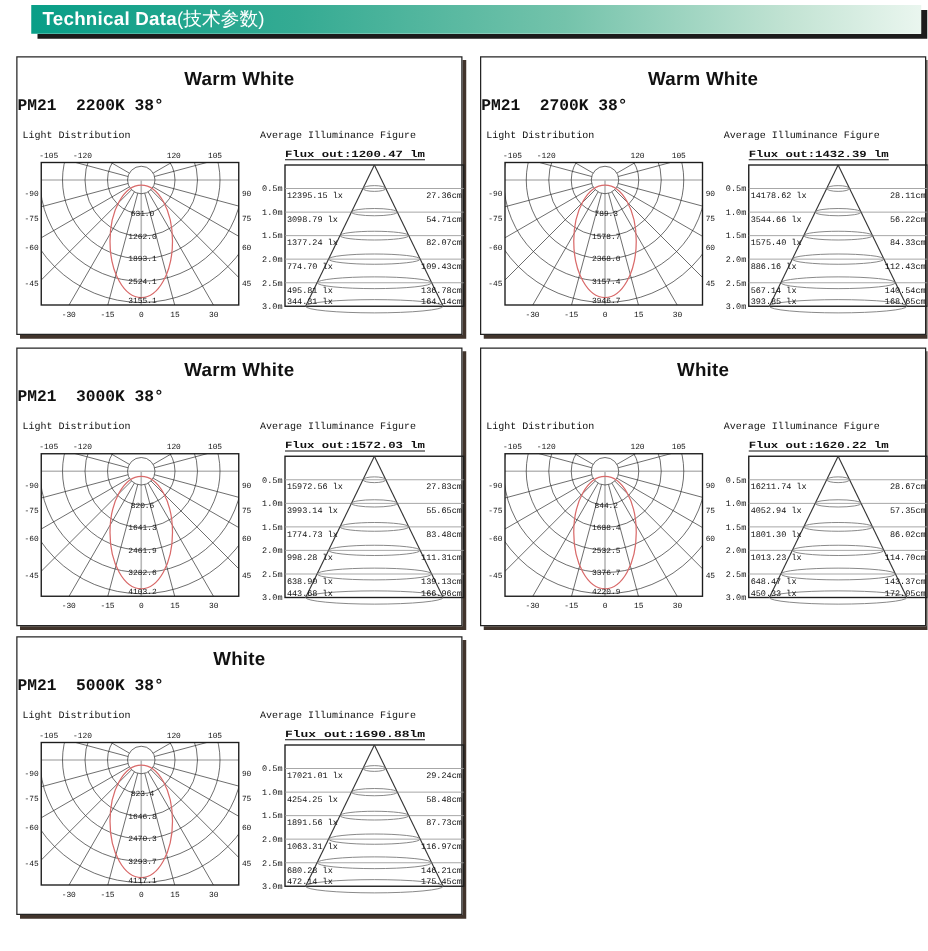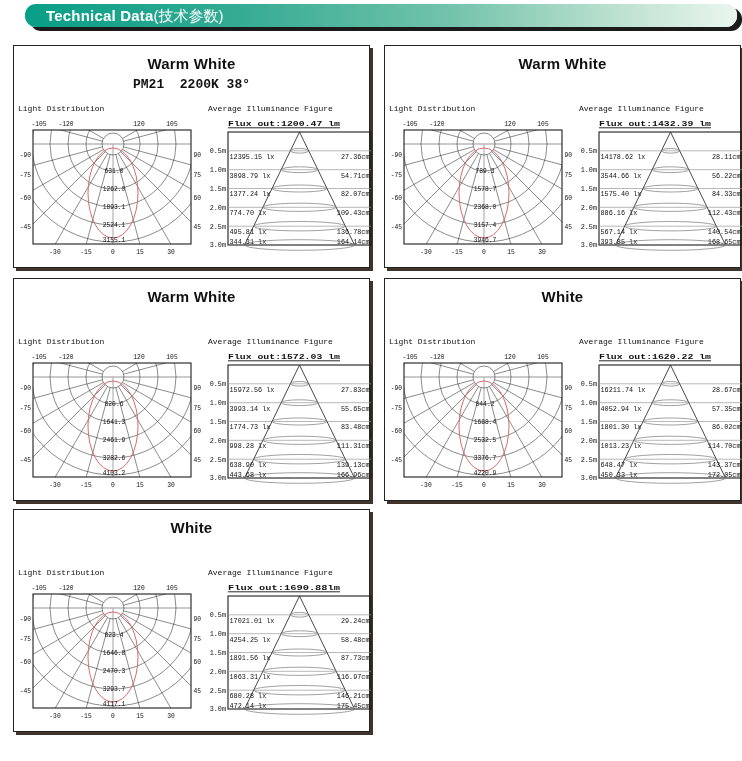--- a/index.html
+++ b/index.html
@@ -5,33 +5,33 @@
   html,body{margin:0;padding:0;}
   body{
     width:742px;height:761px;position:relative;overflow:hidden;
     background:#ffffff;font-family:"Liberation Sans",sans-serif;color:#111;
   }
   
   .hdr{
     position:absolute;left:25px;top:4px;width:712px;height:23px;
     background:linear-gradient(90deg,#089e87 0%,#35ab93 30%,#74c3ab 60%,#c2e3d3 85%,#eaf6ef 100%);
     box-shadow:5px 4px 0 #1b1b1b;
-    line-height:23px;padding-left:21px;box-sizing:border-box;
-    font-size:15px;color:#ffffff;white-space:nowrap;border-radius:11px;
+    line-height:23px;padding-left:9px;box-sizing:border-box;
+    font-size:15px;color:#ffffff;white-space:nowrap;
   }
   .hdr .en{font-weight:bold;letter-spacing:.2px;}
   .hdr .zh{font-weight:normal;}
   
   .panel{
     position:absolute;width:357px;height:223px;background:#fff;
     border:1.5px solid #242424;box-sizing:border-box;
     box-shadow:3px 3px 0 #41342c;
   }
   .p-title{margin-top:9px;text-align:center;font-size:15px;font-weight:bold;letter-spacing:.2px;}
-  .p-sub{margin-top:5px;text-align:center;font:bold 13px "Liberation Mono",monospace;white-space:pre;}
+  .p-sub{margin-top:5px;font:bold 13px "Liberation Mono",monospace;white-space:pre;}
   .fig{position:absolute;top:58px;}
   .fig-left{left:4px;width:188px;}
   .fig-right{left:194px;width:166px;}
   .cap{font:8px "Liberation Mono",monospace;text-align:left;margin-bottom:3px;color:#101010;}
   svg{display:block;}
   svg text{fill:#101010;font-family:"Liberation Mono",monospace;}
   .frame{fill:none;stroke:#1d1d1d;stroke-width:1.1;}
   .gl{fill:none;stroke:#2c2c2c;stroke-width:.55;}
   .rad{stroke:#2c2c2c;stroke-width:.55;}
   .ax{stroke:#b8b8b8;stroke-width:1.3;}
@@ -156,20 +156,21 @@
         <text class="cmv" text-anchor="end" x="161.5" y="80.3">82.07cm</text>
         <text class="cmv" text-anchor="end" x="161.5" y="99.1">109.43cm</text>
         <text class="cmv" text-anchor="end" x="161.5" y="118">136.78cm</text>
         <text class="cmv" text-anchor="end" x="161.5" y="127.6">164.14cm</text>
       </svg>
     </div>
   </section>
 
   <section class="panel" style="left: 384px; top: 45px;">
     <div class="p-title">Warm White</div>
+    <div class="p-sub">PM21  2700K 38°</div>
 
     <div class="fig fig-left">
       <div class="cap">Light Distribution</div>
       <svg class="polar" viewBox="0 0 188 152" width="188" height="152">
         <defs>
             <clipPath id="pf">
               <rect x="15" y="14" width="158" height="114"></rect>
             </clipPath>
           </defs>
         <g clip-path="url(#pf)">
@@ -263,20 +264,21 @@
         <text class="cmv" text-anchor="end" x="161.5" y="80.3">84.33cm</text>
         <text class="cmv" text-anchor="end" x="161.5" y="99.1">112.43cm</text>
         <text class="cmv" text-anchor="end" x="161.5" y="118">140.54cm</text>
         <text class="cmv" text-anchor="end" x="161.5" y="127.6">168.65cm</text>
       </svg>
     </div>
   </section>
 
   <section class="panel" style="left: 13px; top: 278px;">
     <div class="p-title">Warm White</div>
+    <div class="p-sub">PM21  3000K 38°</div>
 
     <div class="fig fig-left">
       <div class="cap">Light Distribution</div>
       <svg class="polar" viewBox="0 0 188 152" width="188" height="152">
         <defs>
             <clipPath id="pf">
               <rect x="15" y="14" width="158" height="114"></rect>
             </clipPath>
           </defs>
         <g clip-path="url(#pf)">
@@ -477,20 +479,21 @@
         <text class="cmv" text-anchor="end" x="161.5" y="80.3">86.02cm</text>
         <text class="cmv" text-anchor="end" x="161.5" y="99.1">114.70cm</text>
         <text class="cmv" text-anchor="end" x="161.5" y="118">143.37cm</text>
         <text class="cmv" text-anchor="end" x="161.5" y="127.6">172.05cm</text>
       </svg>
     </div>
   </section>
 
   <section class="panel" style="left: 13px; top: 509px;">
     <div class="p-title">White</div>
+    <div class="p-sub">PM21  5000K 38°</div>
 
     <div class="fig fig-left">
       <div class="cap">Light Distribution</div>
       <svg class="polar" viewBox="0 0 188 152" width="188" height="152">
         <defs>
             <clipPath id="pf">
               <rect x="15" y="14" width="158" height="114"></rect>
             </clipPath>
           </defs>
         <g clip-path="url(#pf)">

